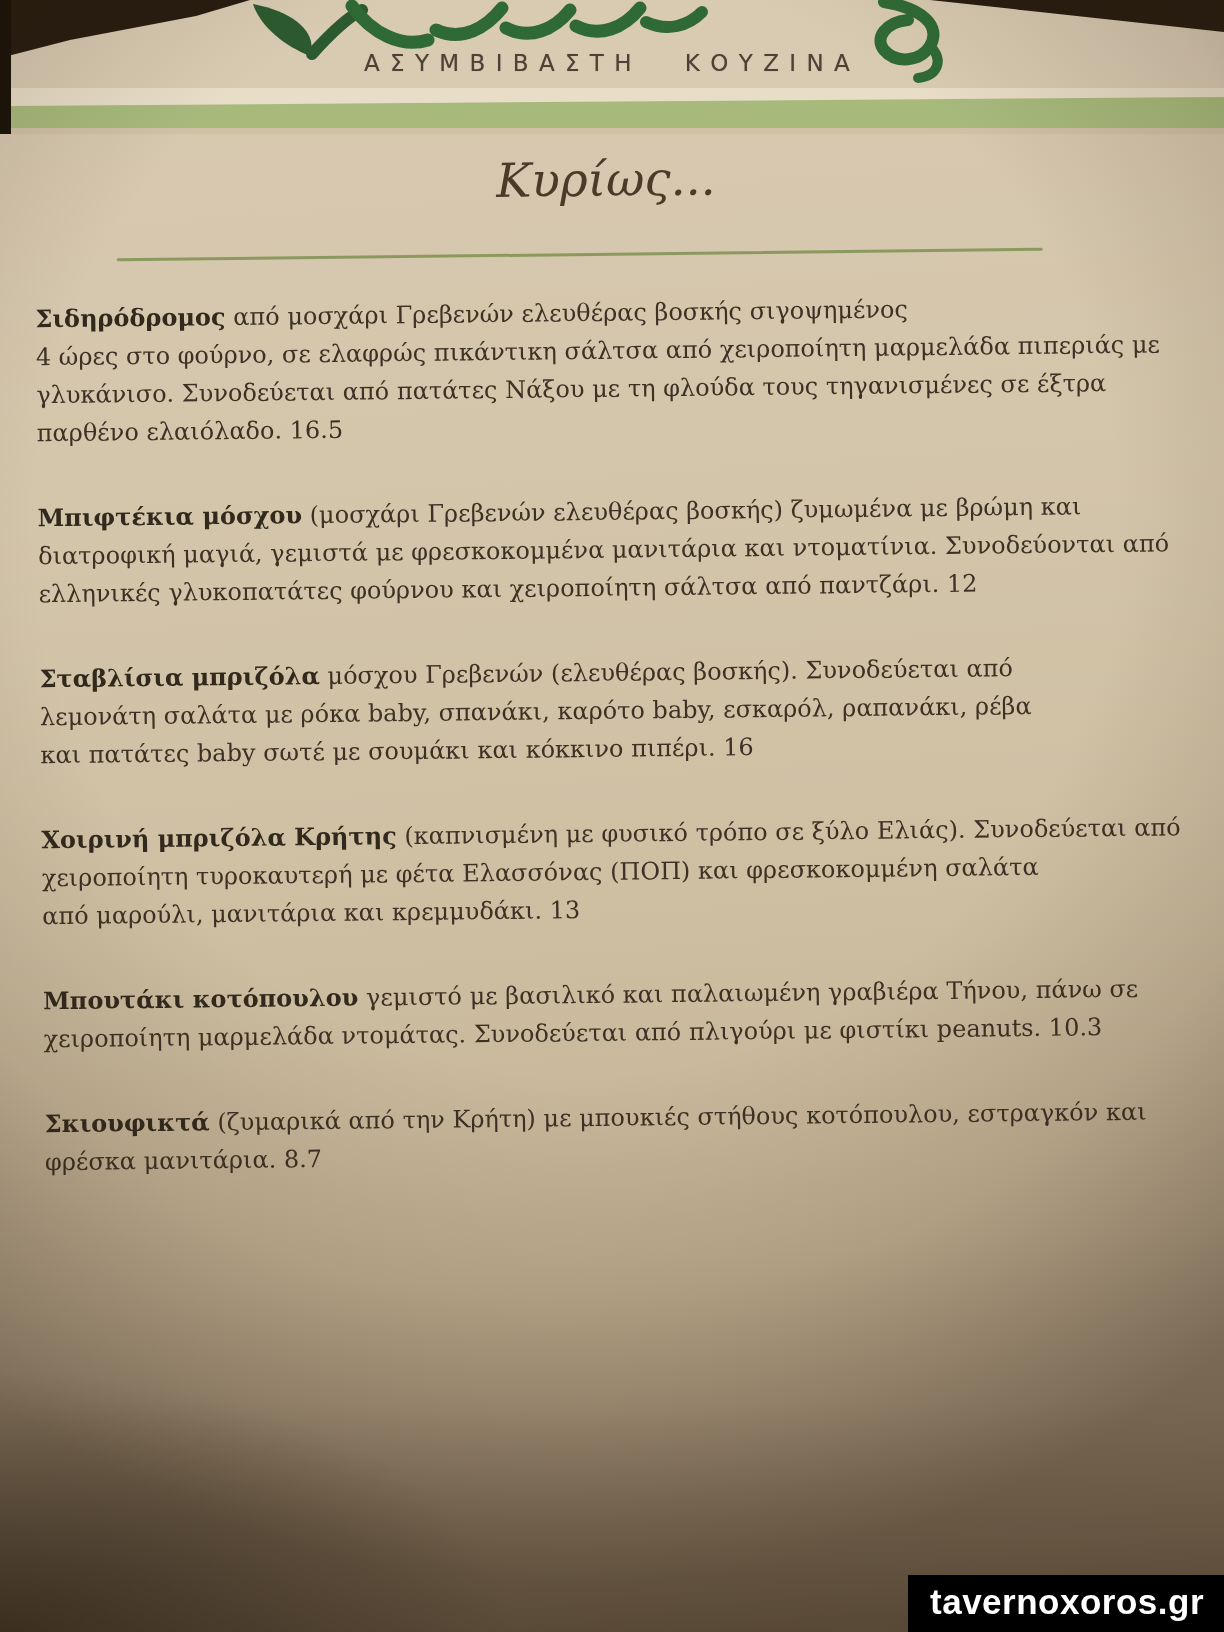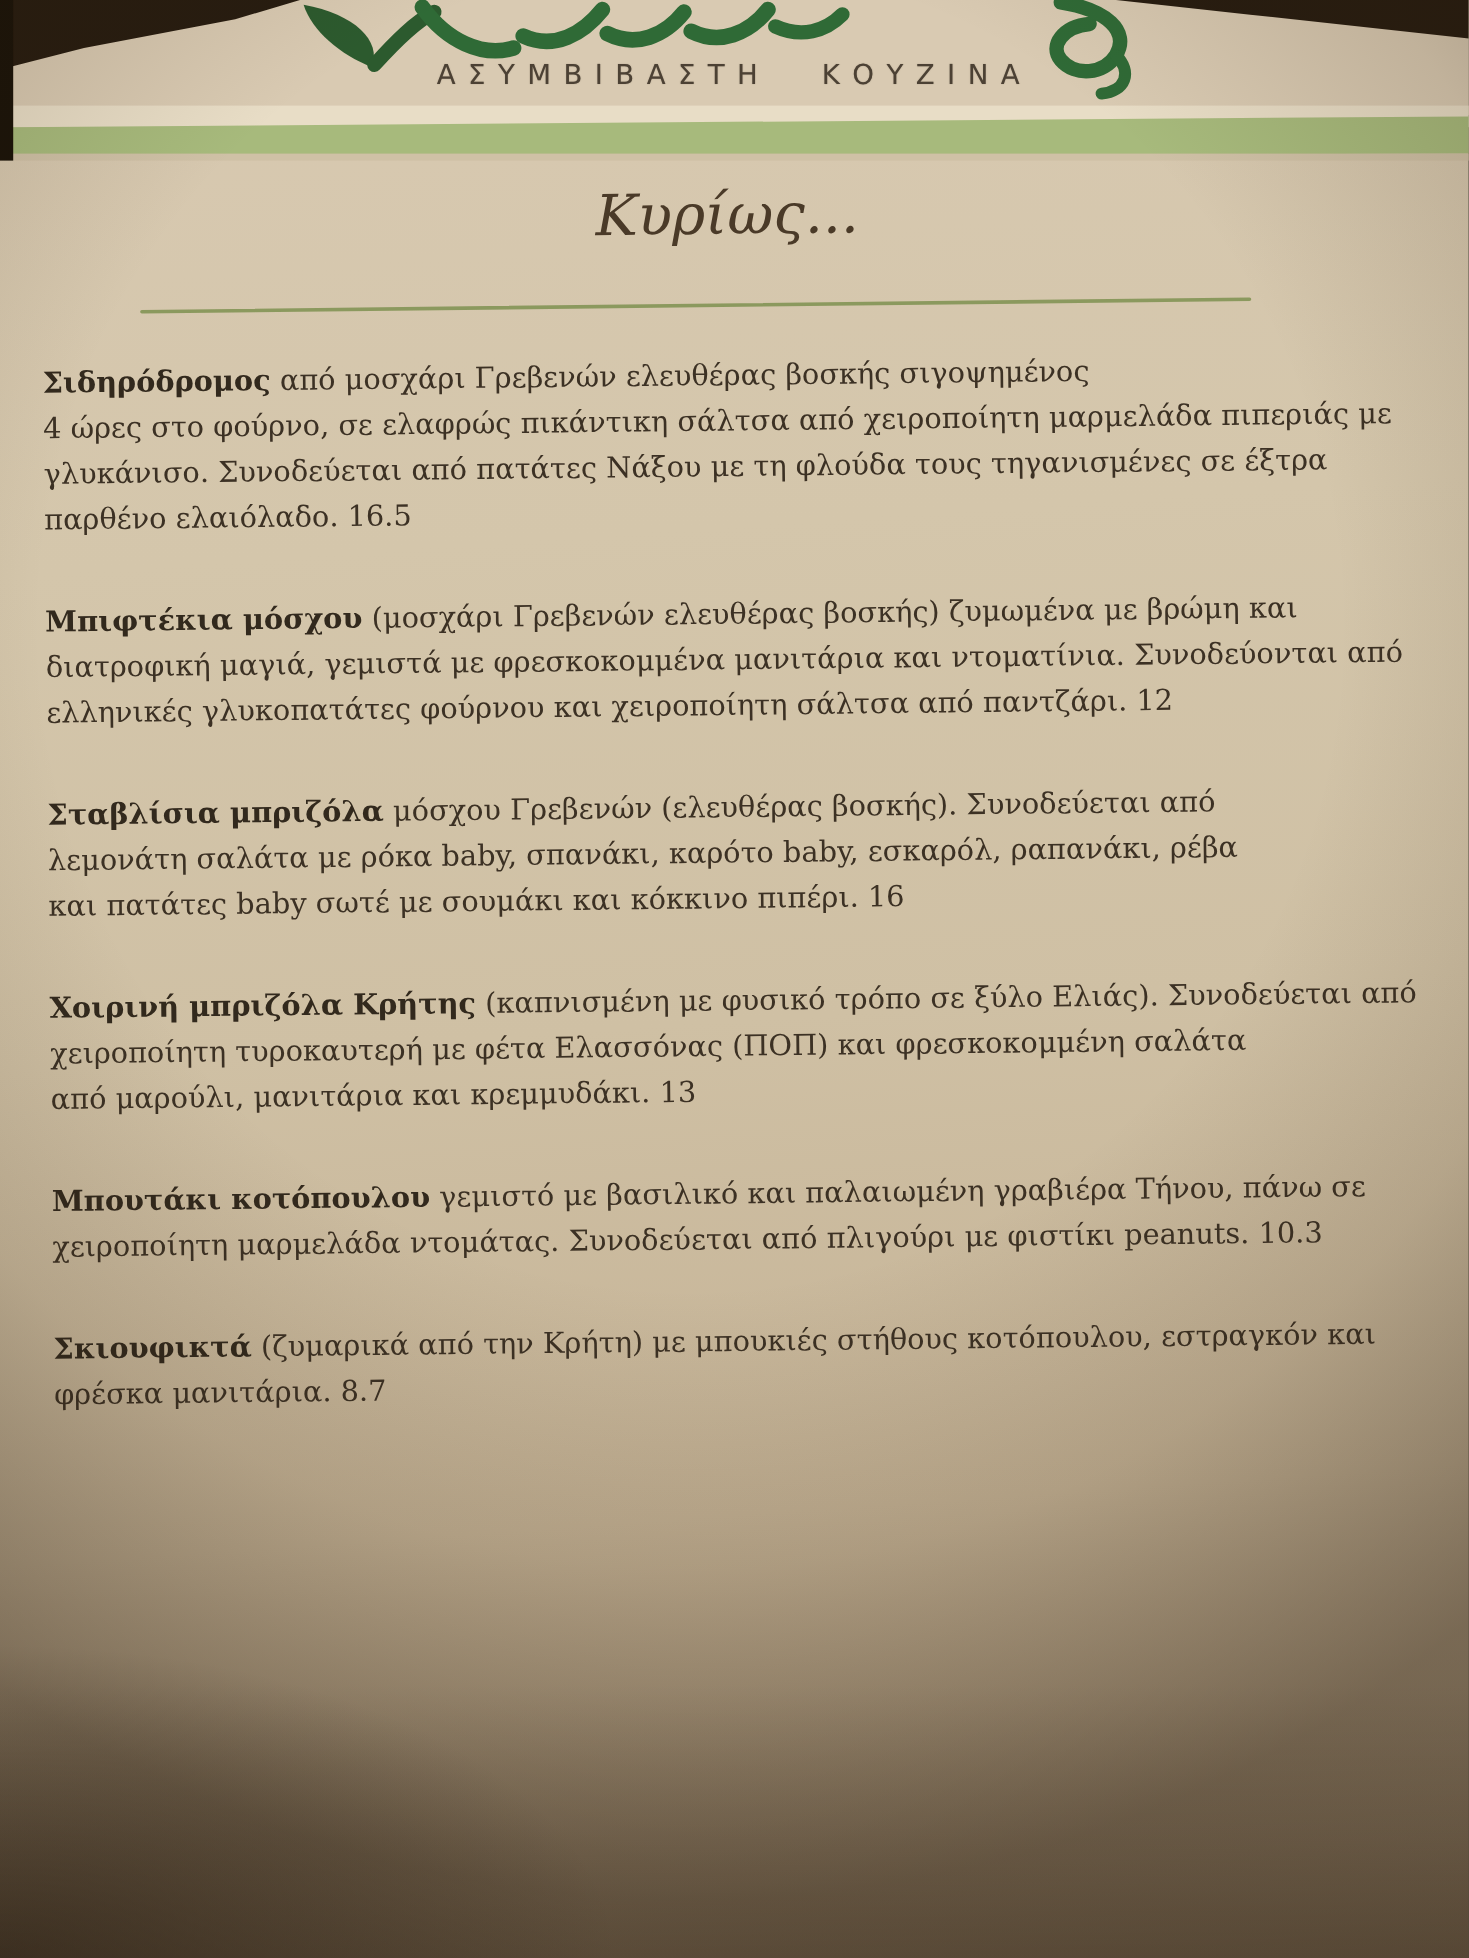--- a/index.html
+++ b/index.html
@@ -120,14 +120,15 @@
       <div class="item">
         <div class="line"><span class="nm">Σκιουφικτά</span><span> (ζυμαρικά από την Κρήτη) με μπουκιές στήθους κοτόπουλου, εστραγκόν και</span></div>
         <div class="line"><span>φρέσκα μανιτάρια.</span> <span class="price">8.7</span></div>
       </div>
 
     </div>
   </div>
 
   <div class="vignette"></div>
 
+  <div class="watermark">tavernoxoros.gr</div>
 
 </div>
 
 </body></html>

